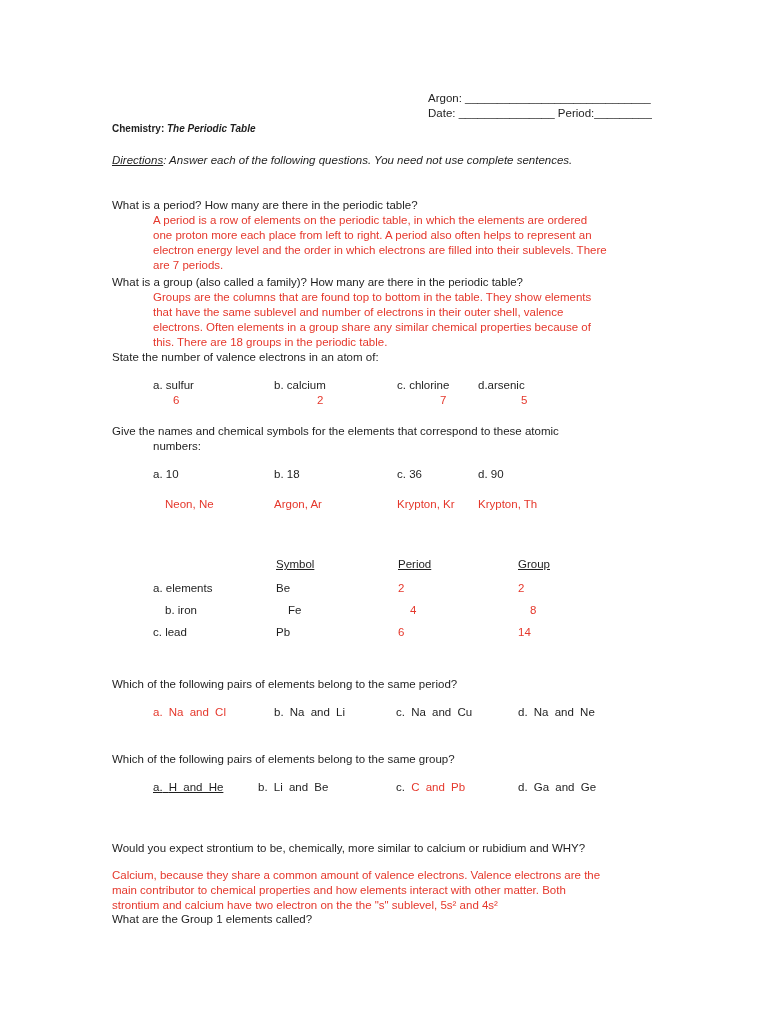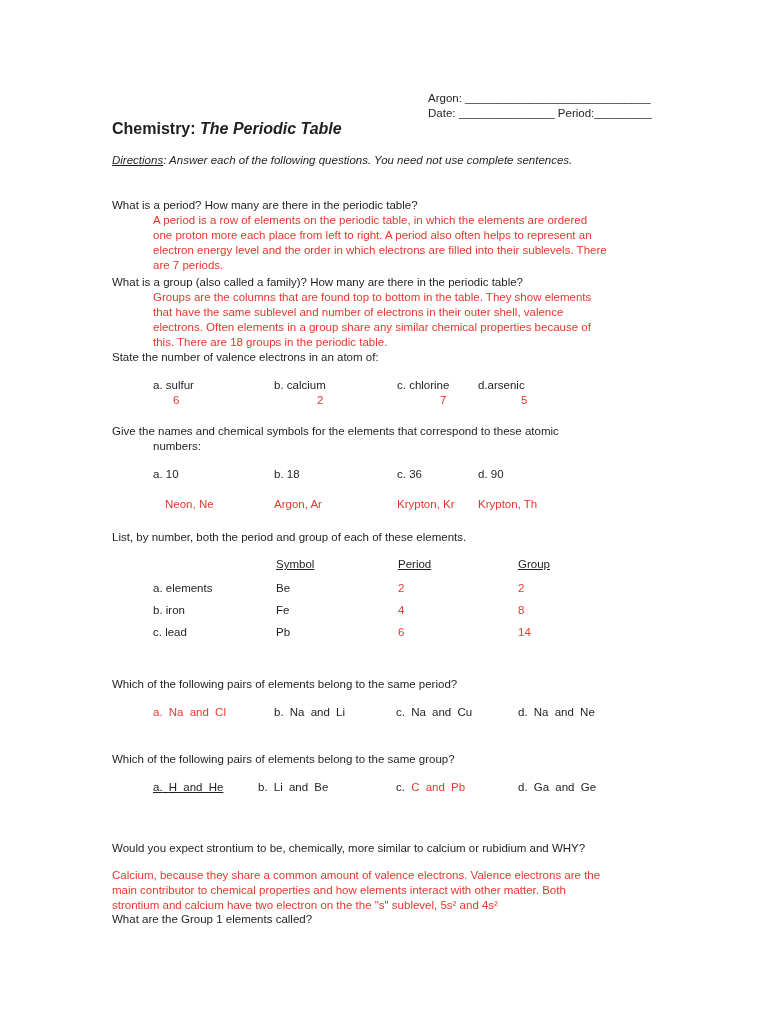--- a/index.html
+++ b/index.html
@@ -12,21 +12,21 @@
     font-size: 11.5px;
     line-height: 15px;
     color: #1f1f1f;
     overflow: hidden;
   }
   .abs { position: absolute; white-space: nowrap; }
   .cell { position: absolute; white-space: nowrap; }
   .red { color: #e5382c; }
   .i { font-style: italic; }
   .u { text-decoration: underline; }
-  .title { font-size: 16px; line-height: 17px; font-weight: bold; }
+  .title { font-size: 10px; line-height: 17px; font-weight: bold; }
   .ln { white-space: nowrap; height: 15px; }
   .ws { word-spacing: 3px; }
   .hdr { line-height: 14.5px; }
 </style>
 </head>
 <body>
 
 <div class="page">
 
   <div class="abs hdr" style="left:428px; top:91px;">
@@ -80,33 +80,32 @@
     <span class="cell" style="left:397px;">c. 36</span>
     <span class="cell" style="left:478px;">d. 90</span>
   </div>
   <div class="abs red" style="left:0; top:497px; width:768px; height:15px;">
     <span class="cell" style="left:153px;padding-left:12px;">Neon, Ne</span>
     <span class="cell" style="left:274px;">Argon, Ar</span>
     <span class="cell" style="left:397px;">Krypton, Kr</span>
     <span class="cell" style="left:478px;">Krypton, Th</span>
   </div>
 
-  <div class="abs" style="left:112px; top:530px;">List, by number, both the period and group of each of these elements.</div>
   <div class="abs" style="left:0; top:557px; width:768px; height:15px;">
     <span class="cell u" style="left:276px;">Symbol</span>
     <span class="cell u" style="left:398px;">Period</span>
     <span class="cell u" style="left:518px;">Group</span>
   </div>
   <div class="abs" style="left:0; top:581px; width:768px; height:15px;">
     <span class="cell" style="left:153px;">a. elements</span>
     <span class="cell" style="left:276px;">Be</span>
     <span class="cell red" style="left:398px;">2</span>
     <span class="cell red" style="left:518px;">2</span>
   </div>
-  <div class="abs" style="left:0; top:603px; width:632px; height:15px;">
+  <div class="abs" style="left:12px; top:603px; width:632px; height:15px;">
     <span class="cell" style="left:153px;">b. iron</span>
     <span class="cell" style="left:276px;">Fe</span>
     <span class="cell red" style="left:398px;">4</span>
     <span class="cell red" style="left:518px;">8</span>
   </div>
   <div class="abs" style="left:0; top:625px; width:768px; height:15px;">
     <span class="cell" style="left:153px;">c. lead</span>
     <span class="cell" style="left:276px;">Pb</span>
     <span class="cell red" style="left:398px;">6</span>
     <span class="cell red" style="left:518px;">14</span>

